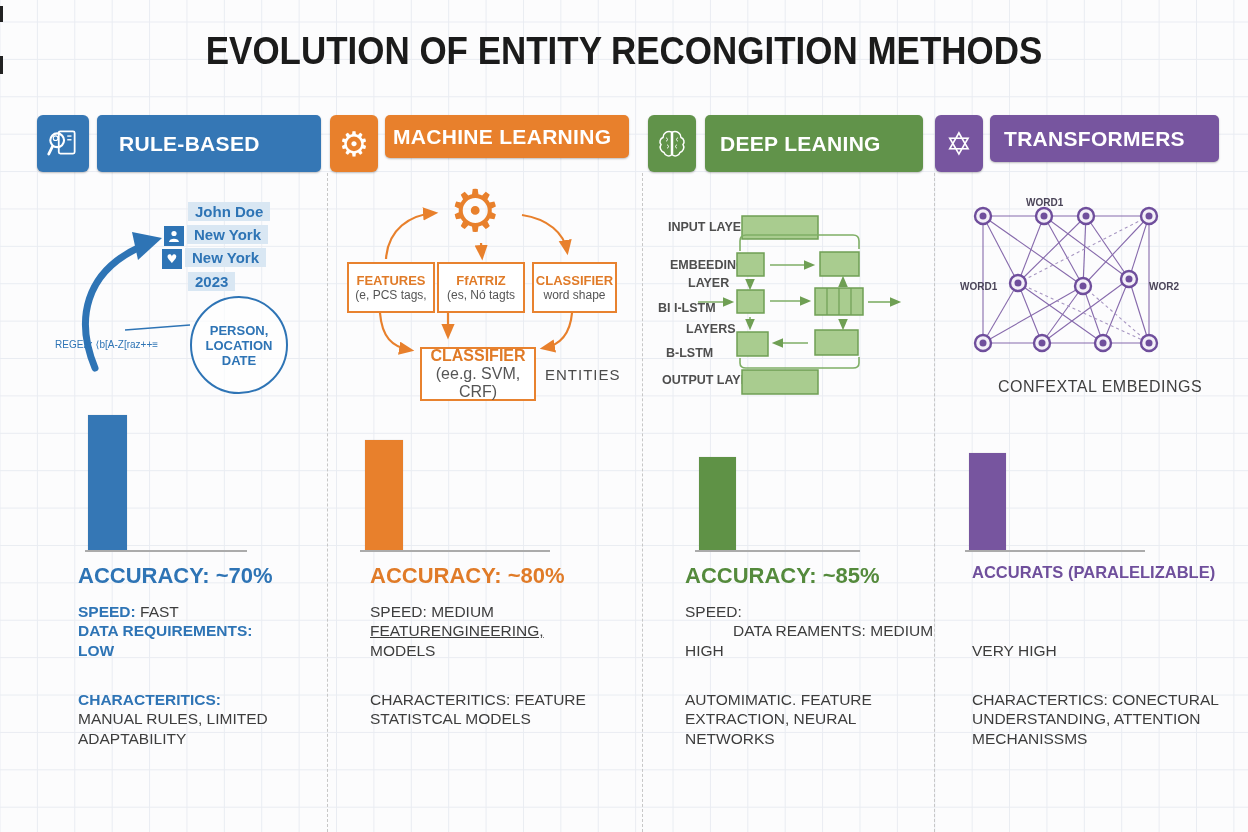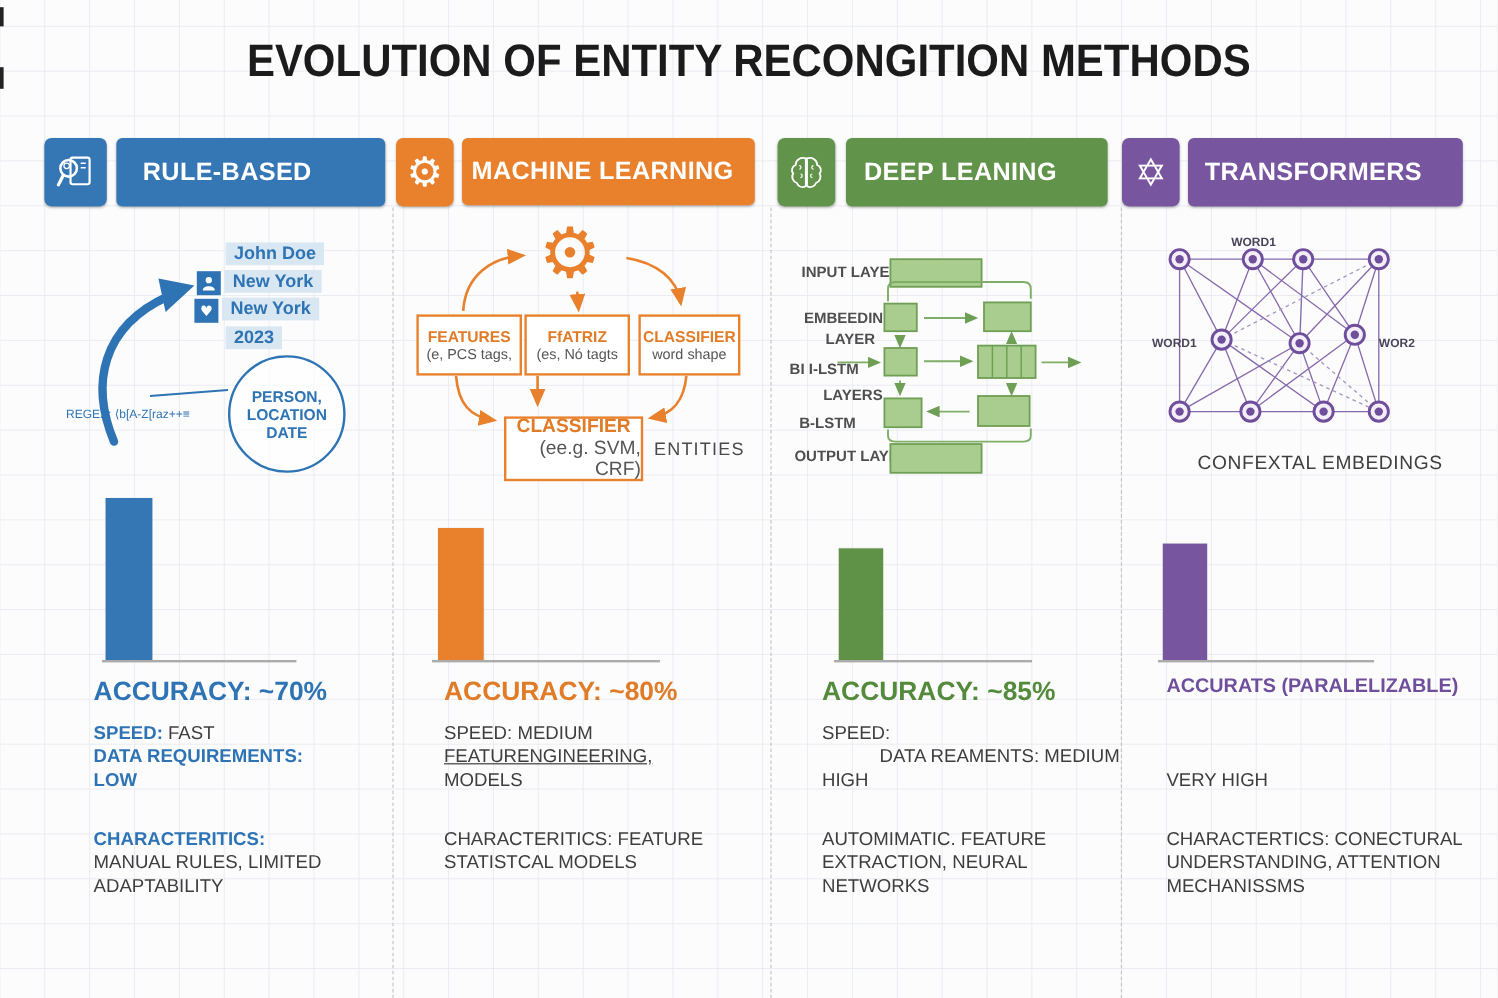--- a/index.html
+++ b/index.html
@@ -37,21 +37,21 @@
   }
   .ent-ic{width:20px;height:20px;background:#2e74b5;display:flex;align-items:center;justify-content:center;color:#fff;}
   .circle{
     width:94px;height:94px;border:2px solid #2e74b5;border-radius:50%;
     background:rgba(255,255,255,0.65);display:flex;flex-direction:column;
     align-items:center;justify-content:center;color:#2e74b5;font-weight:bold;
     font-size:13px;line-height:15px;text-align:center;
   }
   .regex{color:#2e74b5;font-weight:normal;font-size:10px;white-space:nowrap;}
   .mlbox{
-    background:#ffffff;border:2px solid #e8822f;text-align:right;
+    background:#ffffff;border:2px solid #e8822f;text-align:center;
     display:flex;flex-direction:column;align-items:center;justify-content:center;
   }
   .mlbox .t{color:#e07b28;font-weight:bold;font-size:13px;}
   .mlbox .s{color:#555;font-size:12px;}
   .dl-label{color:#4e4e4e;font-size:12.5px;font-weight:600;white-space:nowrap;}
   .tf-label{color:#4a4458;font-size:10px;font-weight:600;white-space:nowrap;}
   .caption{color:#3f3f3f;font-size:16px;letter-spacing:0.5px;white-space:nowrap;}
   .bar{box-shadow:0 0 1px rgba(0,0,0,0.2);}
   .baseline{height:2px;background:#ababab;}
   .acc{font-weight:bold;font-size:22px;white-space:nowrap;}
@@ -84,40 +84,40 @@
       <line x1="7" y1="19.5" x2="3.5" y2="26.5" stroke="#fff" stroke-width="2.6" stroke-linecap="round"></line>
     </svg>
   </div>
   <div class="abs hdr-bar" style="left:97px;top:115px;width:202px;height:57px;background:#3577b5;">
     <span>RULE-BASED</span>
   </div>
 
   <div class="abs icon-tile" style="left:330px;top:115px;width:48px;height:57px;background:#e8802c;">
     <span class="glyph" style="color:#fff;font-size:34px;">⚙</span>
   </div>
-  <div class="abs hdr-bar" style="left:385px;top:115px;width:236px;height:56px;background:#e8802c;padding-left:8px;">
+  <div class="abs hdr-bar" style="left:385px;top:115px;width:236px;height:43px;background:#e8802c;padding-left:8px;">
     <span>MACHINE LEARNING</span>
   </div>
 
   <div class="abs icon-tile" style="left:648px;top:115px;width:48px;height:57px;background:#61934a;">
     <svg width="34" height="34" viewBox="0 0 34 34">
       <path d="M16.5 5 C12 3.5, 8 6.5, 8 10.5 C5 11.5, 4 15.5, 6 17.5 C4 20.5, 6 24.5, 9 25.5 C10 28.5, 14 30, 16.5 28 Z" fill="none" stroke="#fff" stroke-width="1.5"></path>
       <path d="M17.5 5 C22 3.5, 26 6.5, 26 10.5 C29 11.5, 30 15.5, 28 17.5 C30 20.5, 28 24.5, 25 25.5 C24 28.5, 20 30, 17.5 28 Z" fill="none" stroke="#fff" stroke-width="1.5"></path>
       <path d="M11 11 C13 11, 13 14, 11 14 M12 18 C14 18, 14 21, 12 21" fill="none" stroke="#fff" stroke-width="1"></path>
       <path d="M23 11 C21 11, 21 14, 23 14 M22 18 C20 18, 20 21, 22 21" fill="none" stroke="#fff" stroke-width="1"></path>
     </svg>
   </div>
   <div class="abs hdr-bar" style="left:705px;top:115px;width:203px;height:57px;background:#61934a;padding-left:15px;">
     <span>DEEP LEANING</span>
   </div>
 
   <div class="abs icon-tile" style="left:935px;top:115px;width:48px;height:57px;background:#77559f;">
     <span class="glyph" style="color:#fff;font-size:32px;">✡</span>
   </div>
-  <div class="abs hdr-bar" style="left:990px;top:115px;width:215px;height:57px;background:#77559f;padding-left:14px;">
+  <div class="abs hdr-bar" style="left:990px;top:115px;width:215px;height:47px;background:#77559f;padding-left:14px;">
     <span>TRANSFORMERS</span>
   </div>
 
   <svg class="abs" style="left:40px;top:190px;" width="280" height="210" viewBox="0 0 280 210">
     <defs>
       <marker id="ah-b" markerWidth="8" markerHeight="8" refX="4" refY="3" orient="auto">
         <path d="M0,0 L7,3 L0,6 Z" fill="#2e74b5"></path>
       </marker>
     </defs>
     <path d="M 55 178 C 35 130, 45 82, 100 57" fill="none" stroke="#2e74b5" stroke-width="7" stroke-linecap="round"></path>

